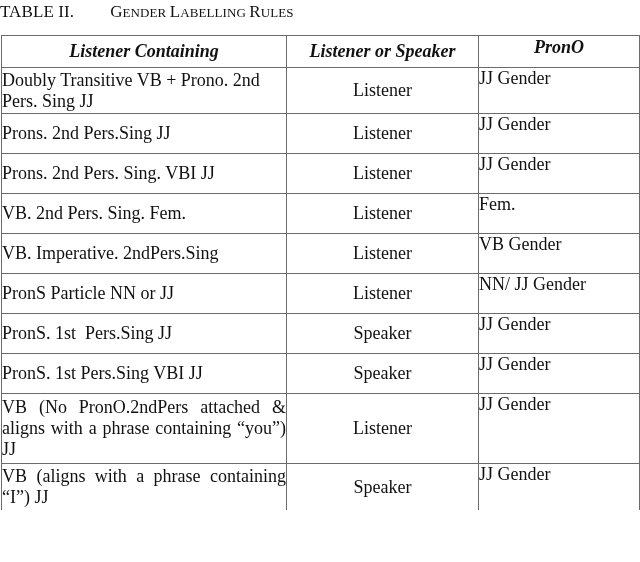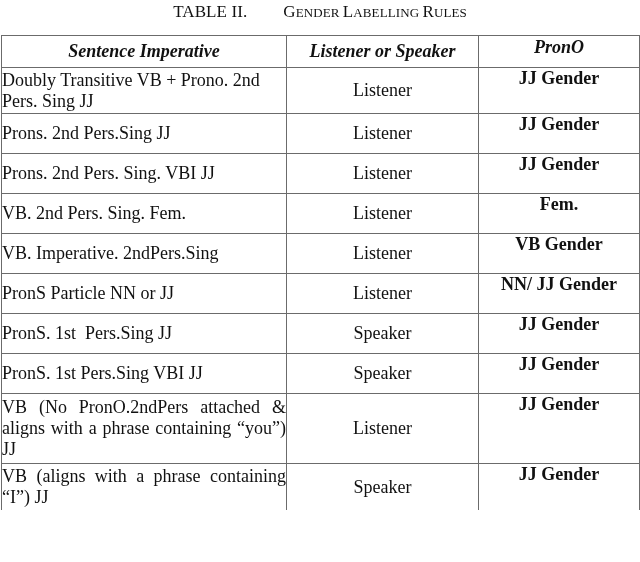--- a/index.html
+++ b/index.html
@@ -14,21 +14,21 @@
     position: relative;
     font-family: "Liberation Serif", "DejaVu Serif", serif;
     color: #111111;
   }
   .caption {
     position: absolute;
     top: 0;
     left: 0;
     width: 640px;
     height: 24px;
-    text-align: center;
+    text-align: left;
     font-size: 17px;
     line-height: 24px;
     letter-spacing: 0.1px;
   }
   .caption .num { margin-right: 36px; }
   .caption .sc-big { font-size: 17px; }
   .caption .sc-small { font-size: 13px; }
 
   table.rules {
     position: absolute;
@@ -67,25 +67,24 @@
   }
   td.sent.justify {
     text-align: justify;
     text-align-last: left;
   }
   td.role {
     text-align: center;
     vertical-align: middle;
   }
   td.gen {
-    text-align: center;
+    text-align: left;
     vertical-align: top;
     padding-top: 0px;
     line-height: 21px;
-    font-weight: bold;
   }
   tr.r-tall td { height: 45px; }
   tr.r-norm td { height: 39px; }
   tr.r-xl td { height: 69px; }
   tr.r-last td { height: 46px; }
   tr.r-last td { border-bottom: none; }
   tr.r-dark td { border-top: 1.5px solid #222222; }
 </style>
 </head>
 <body>
@@ -95,21 +94,21 @@
 </div>
 
 <table class="rules">
   <colgroup>
     <col class="c1">
       <col class="c2">
       <col class="c3">
   </colgroup>
   <thead>
     <tr>
-      <th>Sentence Imperative</th>
+      <th>Listener Containing</th>
       <th>Listener or Speaker</th>
       <th class="gender-h">PronO</th>
     </tr>
   </thead>
   <tbody>
     <tr class="r-tall">
       <td class="sent">Doubly Transitive VB + Prono. 2nd Pers. Sing JJ</td>
       <td class="role">Listener</td>
       <td class="gen">JJ Gender</td>
     </tr>

